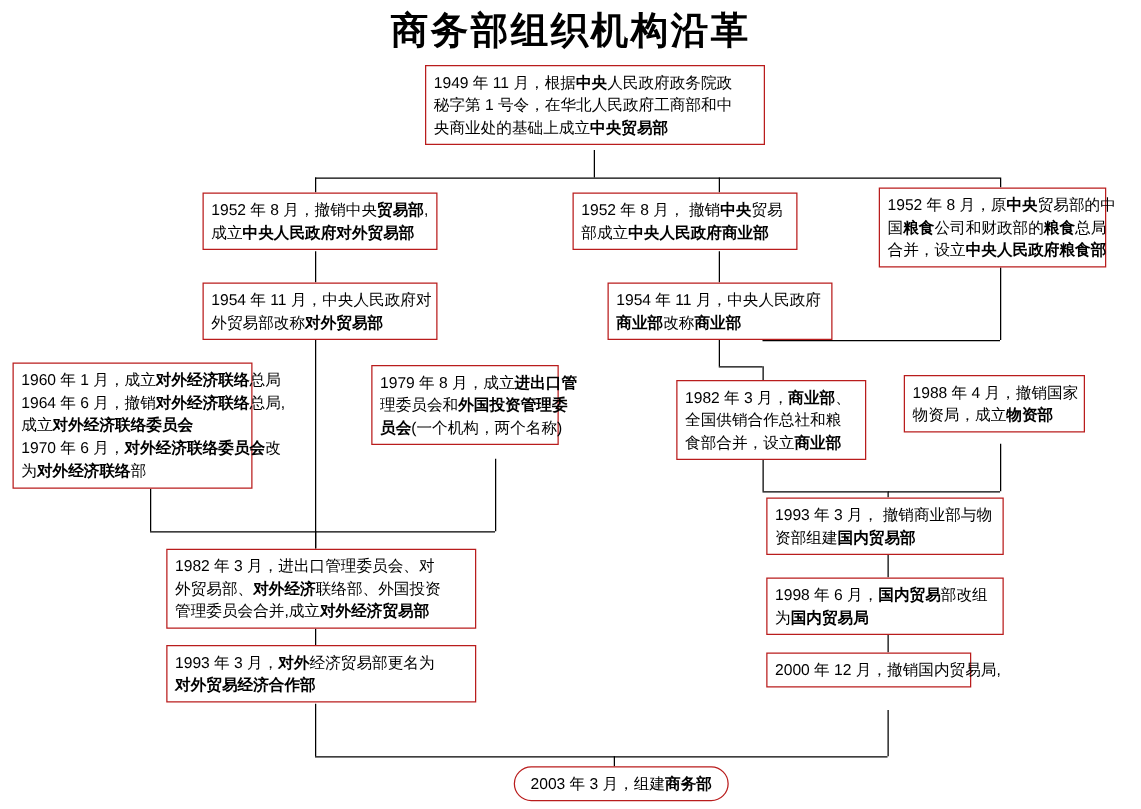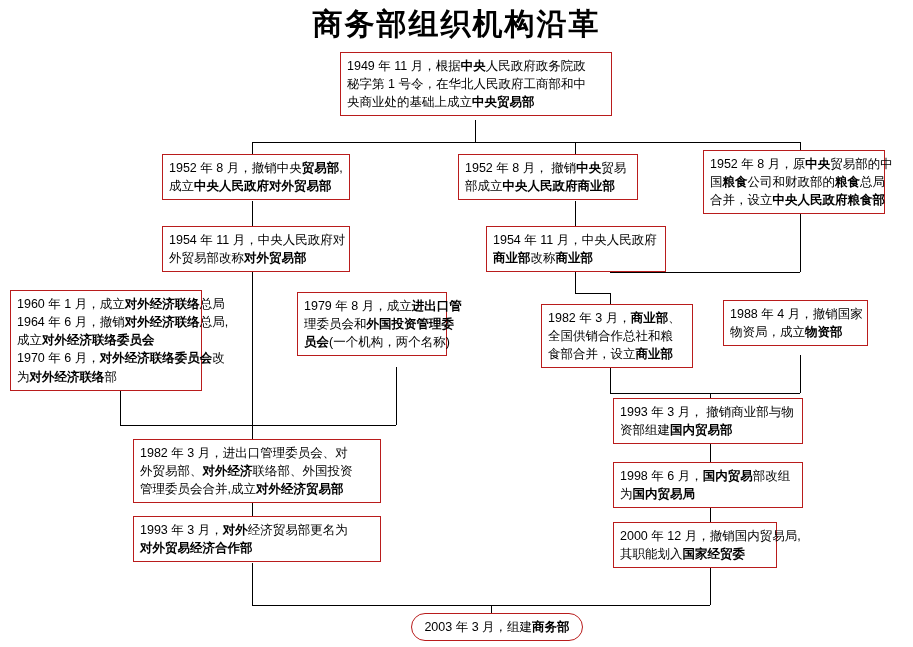--- a/index.html
+++ b/index.html
@@ -165,20 +165,19 @@
       <div class="ln">资部组建<b>国内贸易部</b></div>
     </div>
 
   <div class="node" style="left:613px;top:462px;width:190px;">
       <div class="ln">1998 年 6 月，<b>国内贸易</b>部改组</div>
       <div class="ln">为<b>国内贸易局</b></div>
     </div>
 
   <div class="node" style="left:613px;top:522px;width:164px;">
       <div class="ln">2000 年 12 月，撤销国内贸易局,</div>
-      <div class="ln">其职能划入<b>国家经贸委</b></div>
     </div>
 
   <div class="node" style="left:411px;top:613px;width:172px;text-align:center;border-radius:14px;">
       <div class="ln">2003 年 3 月，组建<b>商务部</b></div>
     </div>
 
 </div>
 
 </body></html>

